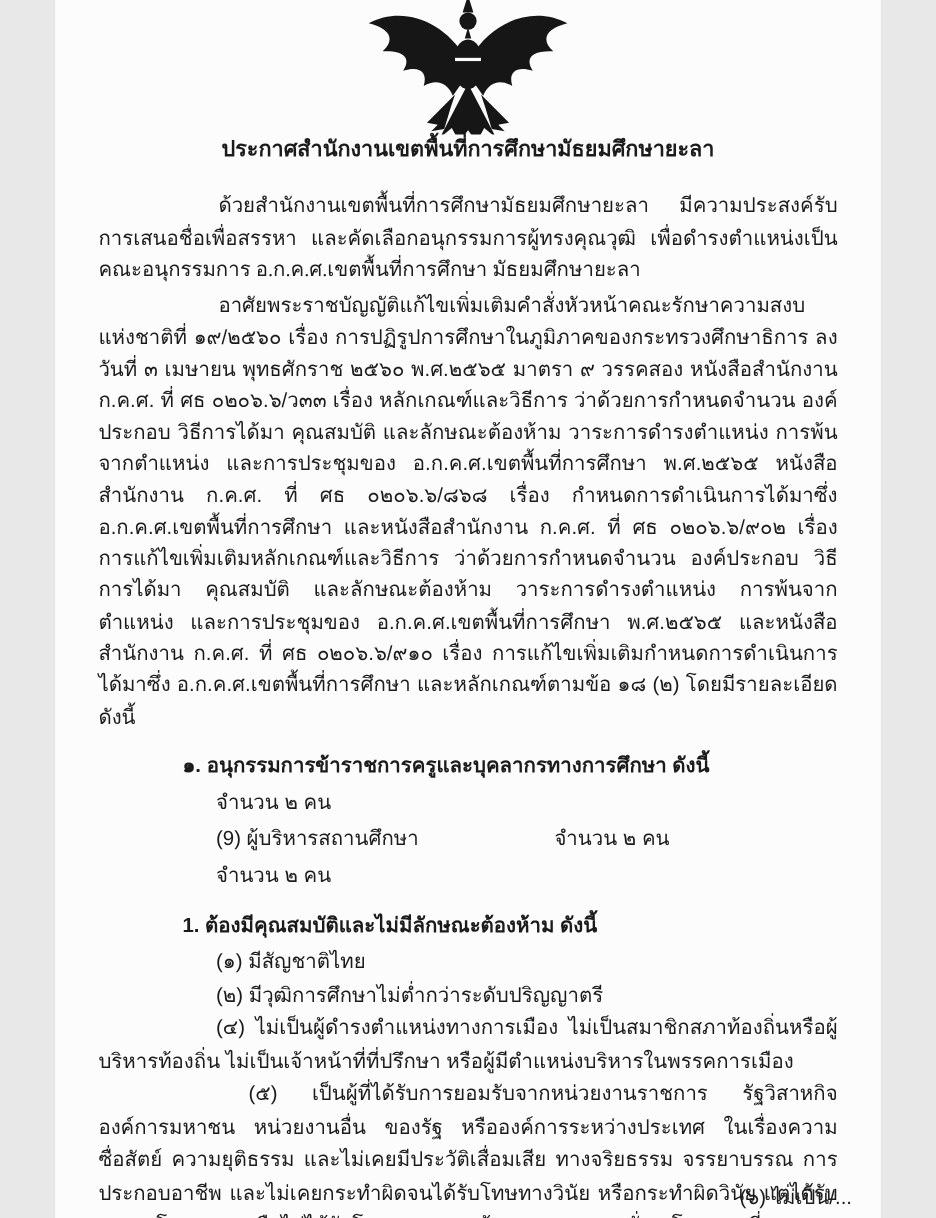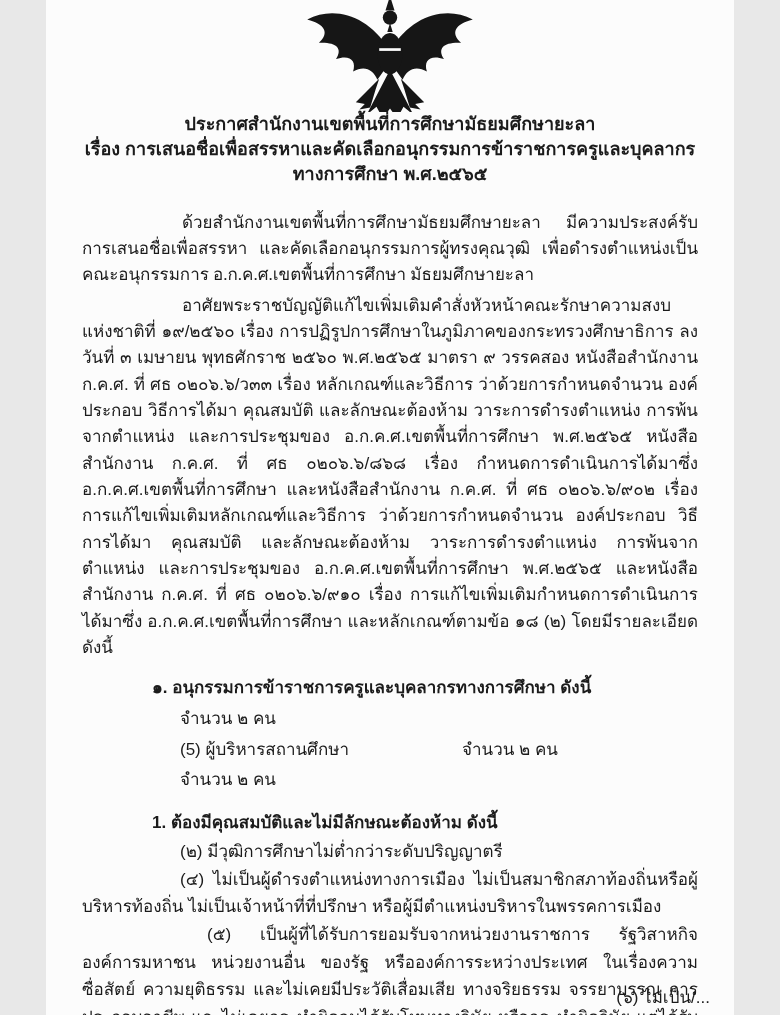--- a/index.html
+++ b/index.html
@@ -63,42 +63,42 @@
         <path d="M100 82 L74 132 L85 123 L92 136 L100 125 L108 136 L115 123 L126 132 Z"></path>
 
         <path d="M88 92 L62 118 L72 120 L66 126 L78 124 L84 104 Z"></path>
 
         <path d="M112 92 L138 118 L128 120 L134 126 L122 124 L116 104 Z"></path>
       </svg>
     </span>
   </div>
 
   <div class="title">ประกาศสำนักงานเขตพื้นที่การศึกษามัธยมศึกษายะลา</div>
-  <div class="title">เรื่อง  การเสนอชื่อเพื่อสรรหาและคัดเลือกอนุกรรมการข้าราชการครูและบุคลากรทางการศึกษา พ.ศ.๒๕๖๕</div>
 
   <p class="para p1">ด้วยสำนักงานเขตพื้นที่การศึกษามัธยมศึกษายะลา มีความประสงค์รับการเสนอชื่อเพื่อสรรหา และคัดเลือกอนุกรรมการผู้ทรงคุณวุฒิ เพื่อดำรงตำแหน่งเป็นคณะอนุกรรมการ อ.ก.ค.ศ.เขตพื้นที่การศึกษา มัธยมศึกษายะลา</p>
 
   <p class="para p2">อาศัยพระราชบัญญัติแก้ไขเพิ่มเติมคำสั่งหัวหน้าคณะรักษาความสงบแห่งชาติที่ ๑๙/๒๕๖๐ เรื่อง การปฏิรูปการศึกษาในภูมิภาคของกระทรวงศึกษาธิการ ลงวันที่ ๓ เมษายน พุทธศักราช ๒๕๖๐ พ.ศ.๒๕๖๕ มาตรา ๙ วรรคสอง หนังสือสำนักงาน ก.ค.ศ. ที่ ศธ ๐๒๐๖.๖/ว๓๓ เรื่อง หลักเกณฑ์และวิธีการ ว่าด้วยการกำหนดจำนวน องค์ประกอบ วิธีการได้มา คุณสมบัติ และลักษณะต้องห้าม วาระการดำรงตำแหน่ง การพ้นจากตำแหน่ง และการประชุมของ อ.ก.ค.ศ.เขตพื้นที่การศึกษา พ.ศ.๒๕๖๕  หนังสือสำนักงาน ก.ค.ศ. ที่ ศธ ๐๒๐๖.๖/๘๖๘ เรื่อง กำหนดการดำเนินการได้มาซึ่ง อ.ก.ค.ศ.เขตพื้นที่การศึกษา และหนังสือสำนักงาน ก.ค.ศ. ที่ ศธ ๐๒๐๖.๖/๙๐๒ เรื่อง การแก้ไขเพิ่มเติมหลักเกณฑ์และวิธีการ ว่าด้วยการกำหนดจำนวน องค์ประกอบ วิธีการได้มา คุณสมบัติ และลักษณะต้องห้าม วาระการดำรงตำแหน่ง การพ้นจากตำแหน่ง และการประชุมของ อ.ก.ค.ศ.เขตพื้นที่การศึกษา พ.ศ.๒๕๖๕  และหนังสือสำนักงาน ก.ค.ศ. ที่ ศธ ๐๒๐๖.๖/๙๑๐ เรื่อง การแก้ไขเพิ่มเติมกำหนดการดำเนินการได้มาซึ่ง อ.ก.ค.ศ.เขตพื้นที่การศึกษา และหลักเกณฑ์ตามข้อ ๑๘ (๒) โดยมีรายละเอียด ดังนี้</p>
 
   <div class="sec-header">๑. อนุกรรมการข้าราชการครูและบุคลากรทางการศึกษา ดังนี้</div>
   <div class="sec1-list">
     <div class="sec1-item">
       <span>จำนวน ๒ คน</span>
     </div>
     <div class="sec1-item">
-      <span class="sec1-label">(5) ผู้บริหารสถานศึกษา</span>
+      <span class="sec1-label">(9) ผู้บริหารสถานศึกษา</span>
       <span>จำนวน ๒ คน</span>
     </div>
     <div class="sec1-item">
       <span>จำนวน ๒ คน</span>
     </div>
   </div>
 
   <div class="sec-header">1. ต้องมีคุณสมบัติและไม่มีลักษณะต้องห้าม ดังนี้</div>
   <div class="sec2-list">
+    <p class="sec2-item">(๑) มีสัญชาติไทย</p>
     <p class="sec2-item">(๒) มีวุฒิการศึกษาไม่ต่ำกว่าระดับปริญญาตรี</p>
     <p class="sec2-item">(๔) ไม่เป็นผู้ดำรงตำแหน่งทางการเมือง ไม่เป็นสมาชิกสภาท้องถิ่นหรือผู้บริหารท้องถิ่น ไม่เป็นเจ้าหน้าที่ที่ปรึกษา หรือผู้มีตำแหน่งบริหารในพรรคการเมือง</p>
     <p class="sec2-item deep">(๕) เป็นผู้ที่ได้รับการยอมรับจากหน่วยงานราชการ รัฐวิสาหกิจ องค์การมหาชน หน่วยงานอื่น ของรัฐ หรือองค์การระหว่างประเทศ ในเรื่องความซื่อสัตย์ ความยุติธรรม และไม่เคยมีประวัติเสื่อมเสีย ทางจริยธรรม จรรยาบรรณ การประกอบอาชีพ และไม่เคยกระทำผิดจนได้รับโทษทางวินัย หรือกระทำผิดวินัย แต่ได้รับการงดโทษ หรือไม่ได้รับโทษเพราะเหตุพ้นระยะเวลาการสั่งลงโทษตามที่กฎหมายกำหนด</p>
   </div>
 
   <div class="cont-mark">(๖) ไม่เป็น/...</div>
 
 </div>
 
 </body></html>

